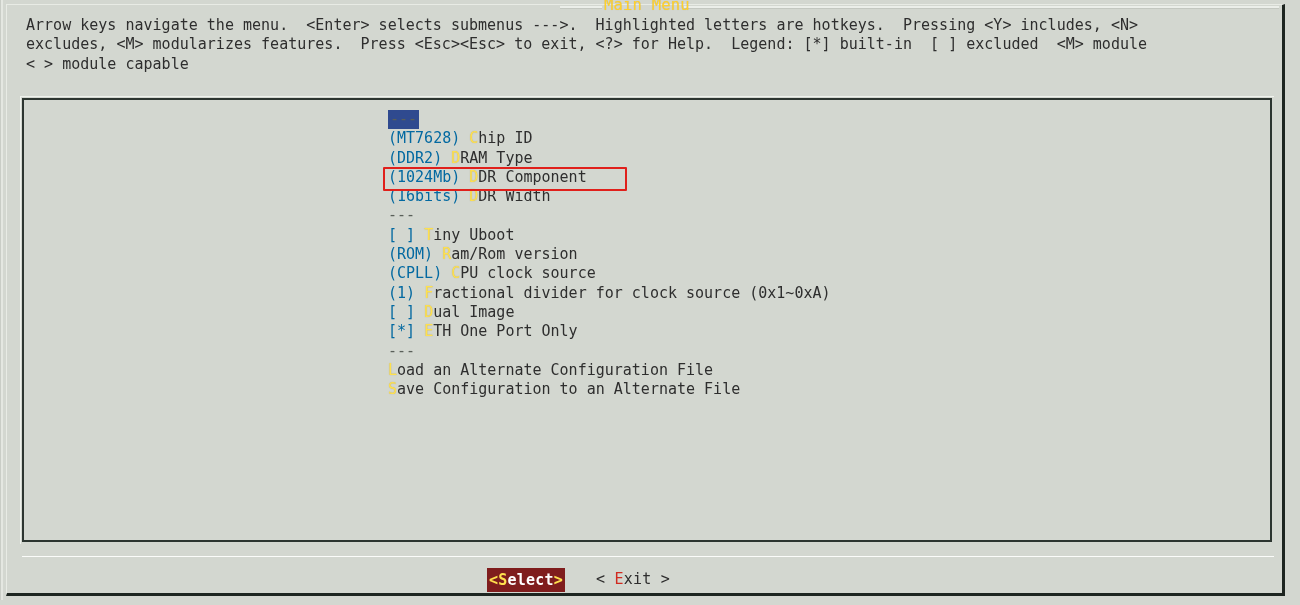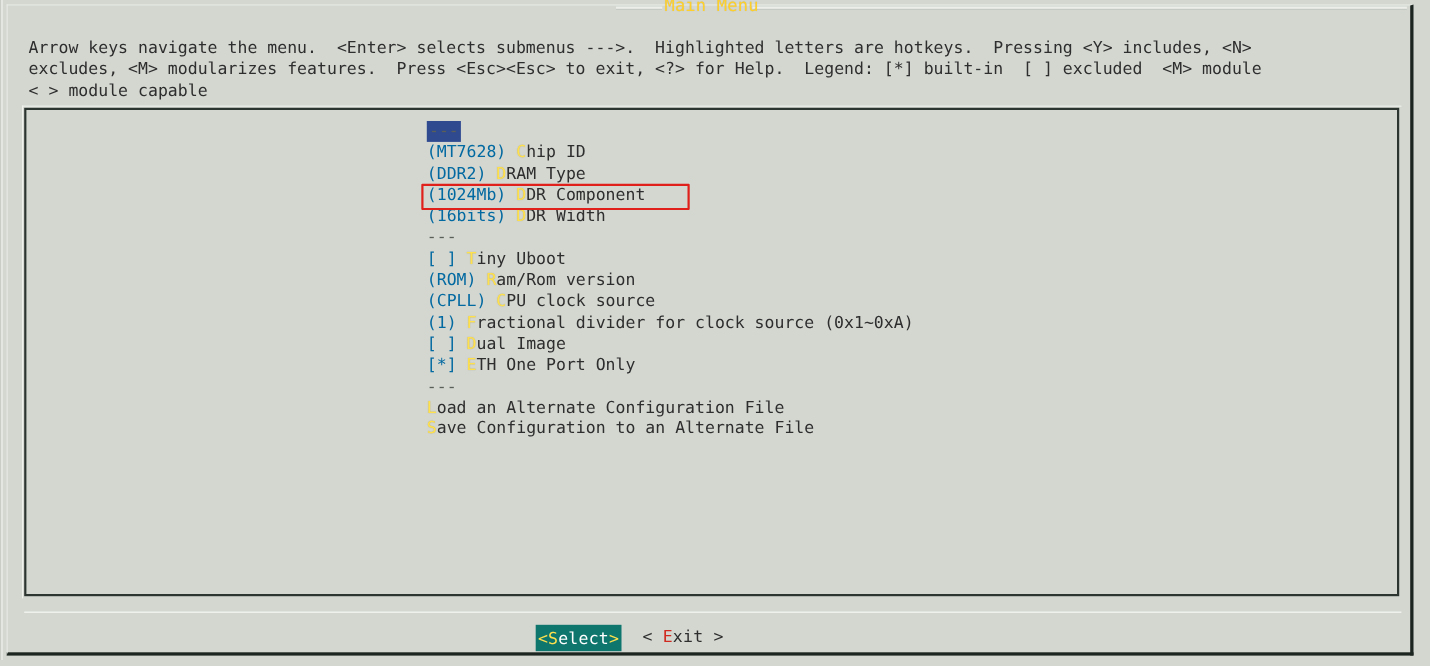--- a/index.html
+++ b/index.html
@@ -62,21 +62,21 @@
     background: #ebeee9;
     border-bottom: 1px solid #c3c7c0;
   }
   .title-rule-l { left: 560px; width: 42px; }
   .title-rule-r { left: 684px; width: 595px; }
 
   
   .help-text {
     position: absolute;
     left: 26px;
-    top: 34px;
+    top: 16px;
     width: 1250px;
     font-size: 15px;
     line-height: 19.4px;
     white-space: pre-wrap;
     color: #2e2e2e;
     letter-spacing: 0.01px;
   }
 
   
   .menu-box {
@@ -159,30 +159,31 @@
     line-height: 26px;
     white-space: pre;
   }
   .btn {
     position: absolute;
     white-space: pre;
     letter-spacing: 0.2px;
   }
   .btn.select {
     left: 487px;
-    background: #0f766e;
+    background: #7f1d1d;
     color: #ffffff;
     padding: 1px 2px;
     line-height: 22px;
     top: 2px;
+    font-weight: bold;
   }
   .btn.select .br { color: #ffe14d; }
   .btn.select .hot { color: #ffe14d; }
   .btn.select .rest { color: #ffffff; }
-  .btn.exit { left: 584px; top: 2px; line-height: 22px; color: #2e2e2e; }
+  .btn.exit { left: 596px; top: 2px; line-height: 22px; color: #2e2e2e; }
   .btn.help { left: 729px; top: 2px; line-height: 22px; color: #2e2e2e; margin-top: 43px; }
   .btn .redhot { color: #d02a20; }
 
   .bottom-rule {
     position: absolute;
     left: 22px; top: 556px;
     width: 1252px; height: 1px;
     background: #fbfcfa;
   }
 </style>

